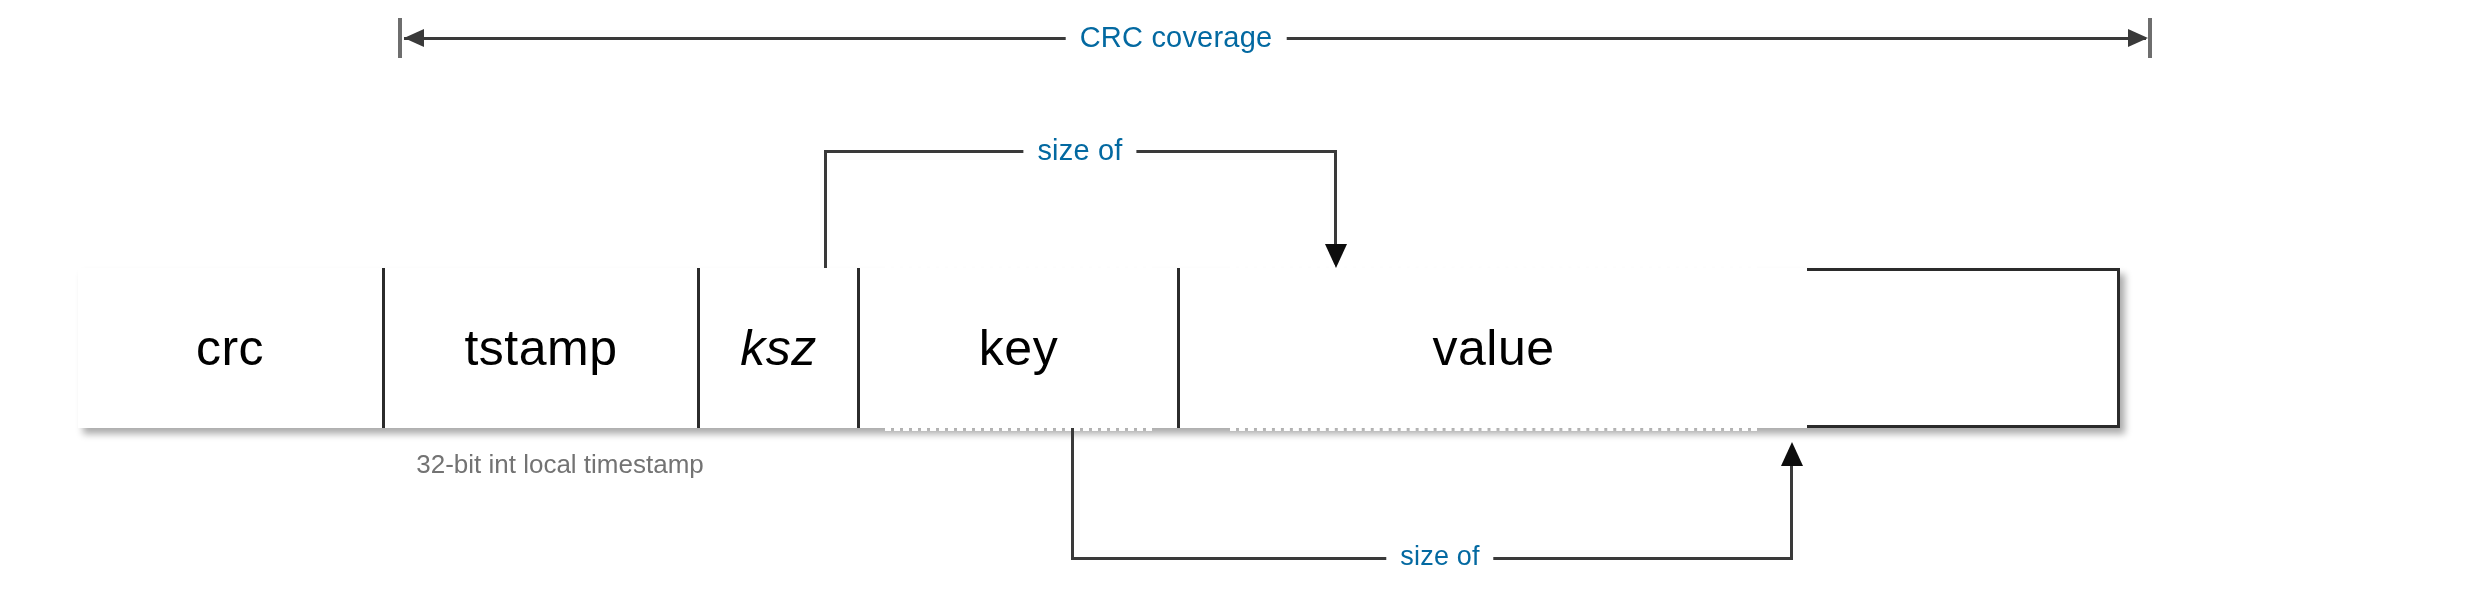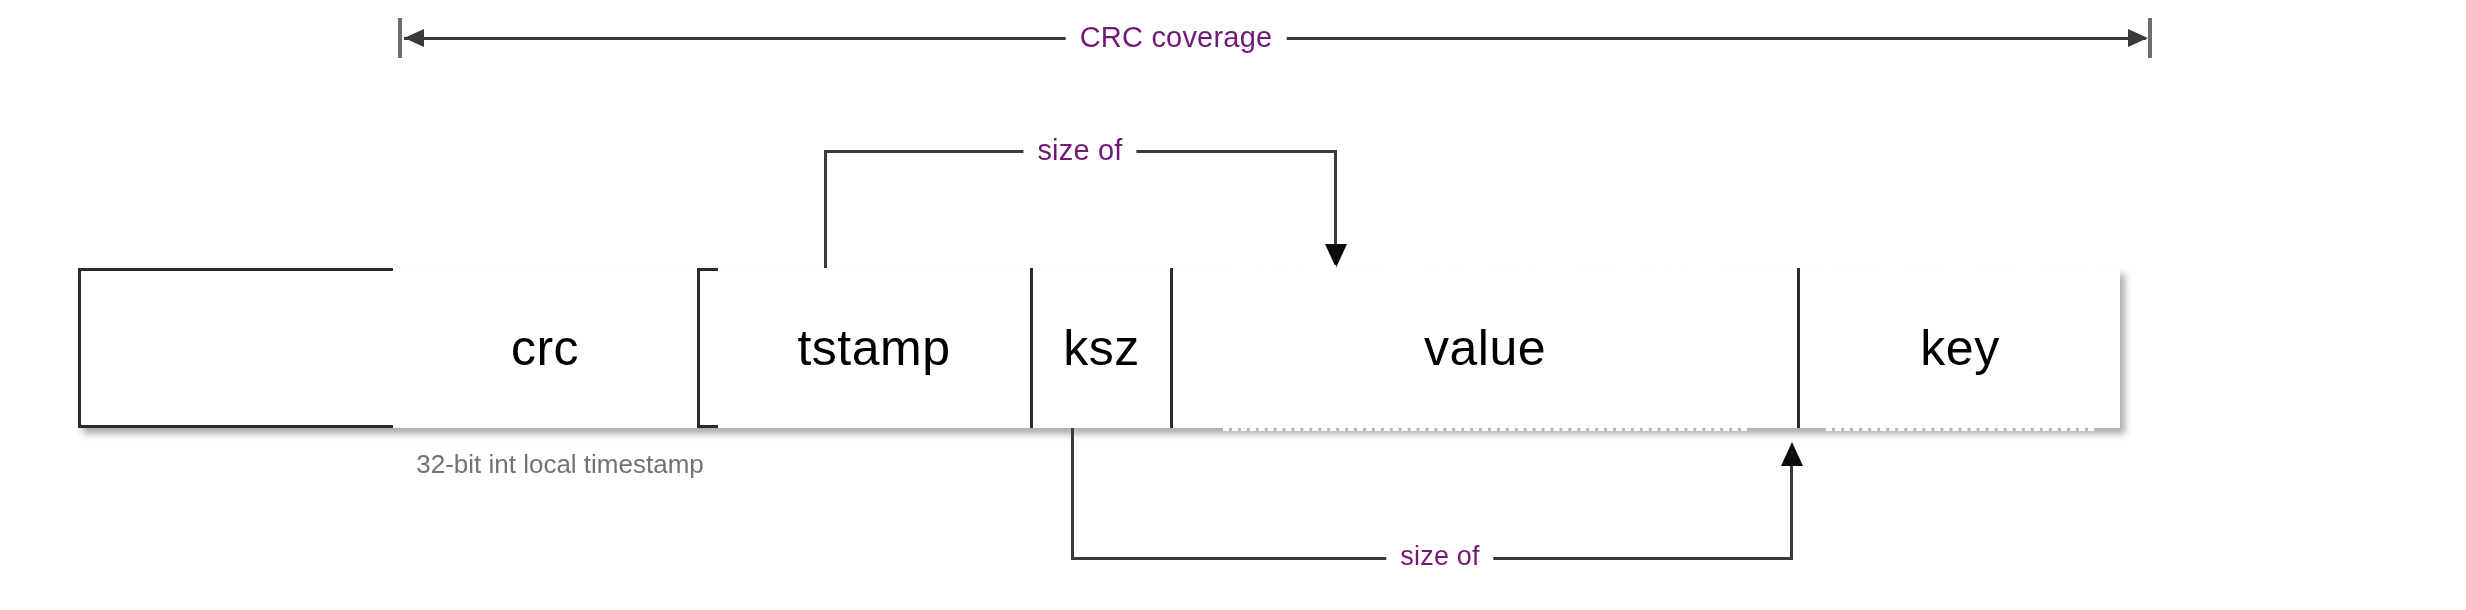--- a/index.html
+++ b/index.html
@@ -63,21 +63,21 @@
     width: 0; height: 0;
     border-left: 11px solid transparent;
     border-right: 11px solid transparent;
     border-bottom: 24px solid #0d0d0d;
   }
 
   
   .anno-label {
     position: absolute;
     font-size: 29px;
-    color: #701a75;
+    color: #0369a1;
     background: #ffffff;
     padding: 0 14px;
     line-height: 1;
     white-space: nowrap;
     letter-spacing: .2px;
   }
   .anno-label.small {
     font-size: 27px;
   }
 
@@ -85,21 +85,20 @@
   #record-strip {
     position: absolute;
     left: 78px;
     top: 268px;
     width: 2042px;
     height: 160px;
     box-sizing: border-box;
     display: flex;
     background: #ffffff;
     box-shadow: 5px 6px 7px rgba(0,0,0,.33);
-    justify-content: flex-end;
   }
   
   #record-strip::before {
     content: "";
     position: absolute;
     left: 0; top: 0; right: 0; bottom: 0;
     border: 3px solid #2b2b2b;
     box-sizing: border-box;
     pointer-events: none;
   }
@@ -177,35 +176,35 @@
     <div class="arrow-down" style="left:1325px; top:244px;"></div>
     <div class="anno-label" style="left:1080px; top:136px; transform:translateX(-50%);">size of</div>
   </div>
 
   <div id="record-strip">
 
     <div class="cell" style="width:307px;">
       <span class="cell-label">crc</span>
     </div>
 
-    <div class="cell" style="width:315px;margin-left:18px;">
+    <div class="cell" style="width:315px;">
       <span class="cell-label">tstamp</span>
     </div>
 
-    <div class="cell" style="width:140px;">
+    <div class="cell" style="width:160px;font-style:italic;">
       <span class="cell-label">ksz</span>
     </div>
 
+
+    <div class="cell dashed-edges" style="width:320px;">
+      <span class="cell-label">key</span>
+    </div>
 
     <div class="cell dashed-edges" style="width:627px;">
       <span class="cell-label">value</span>
-    </div>
-
-    <div class="cell dashed-edges" style="width:320px;">
-      <span class="cell-label">key</span>
     </div>
 
   </div>
 
   <div id="tstamp-note">
     <div>32-bit int local timestamp</div>
   </div>
 
   <div>
 

